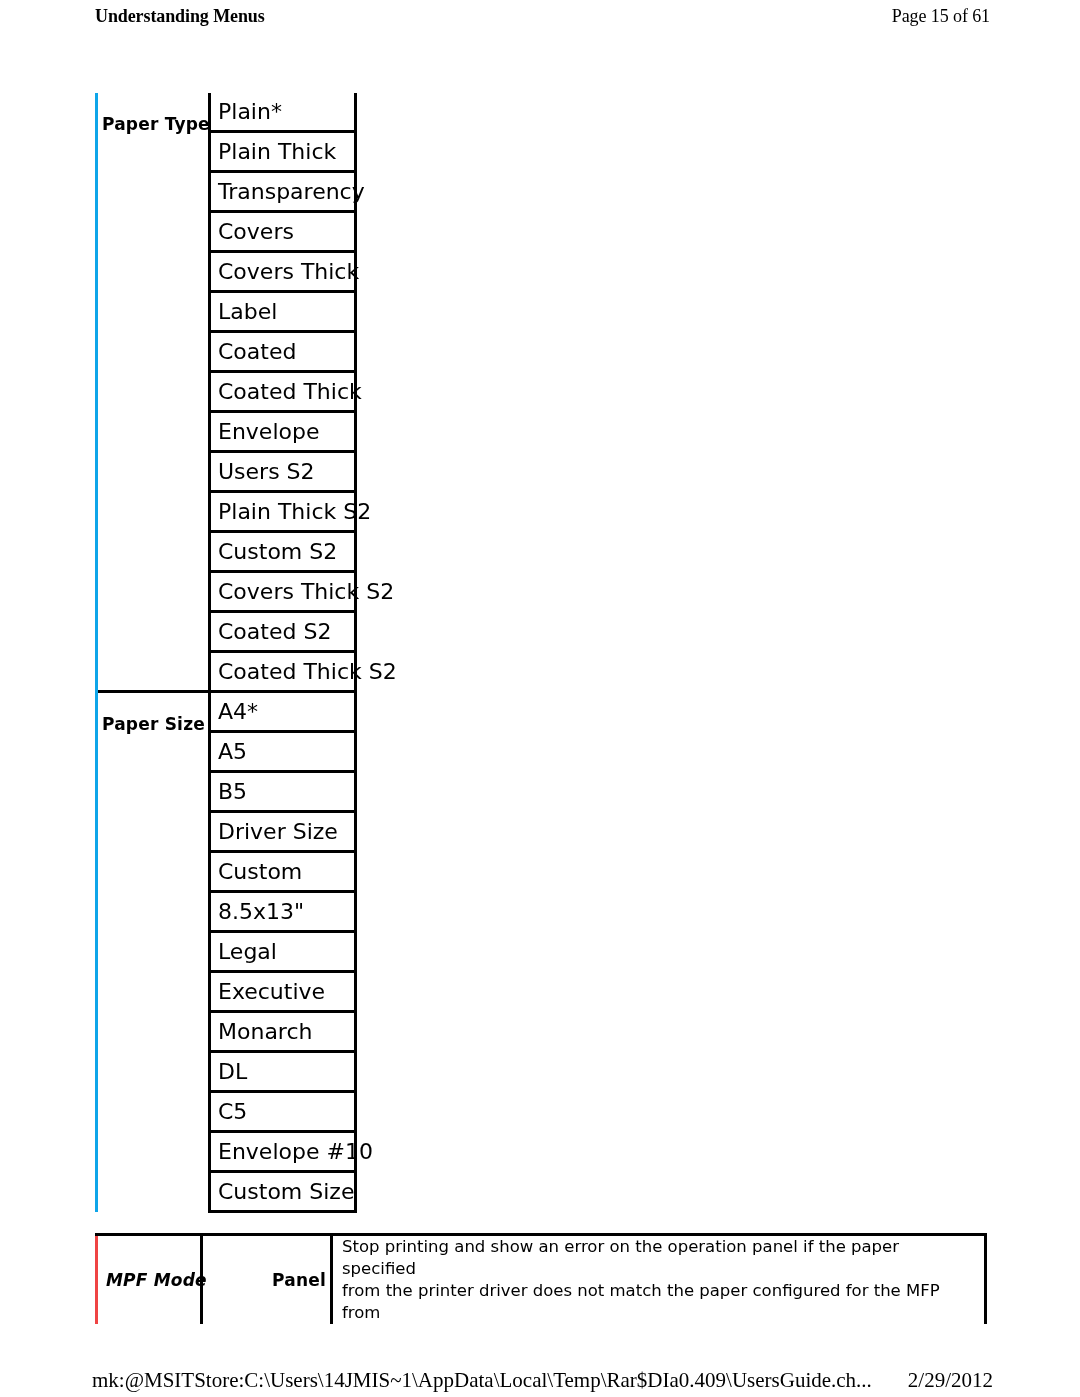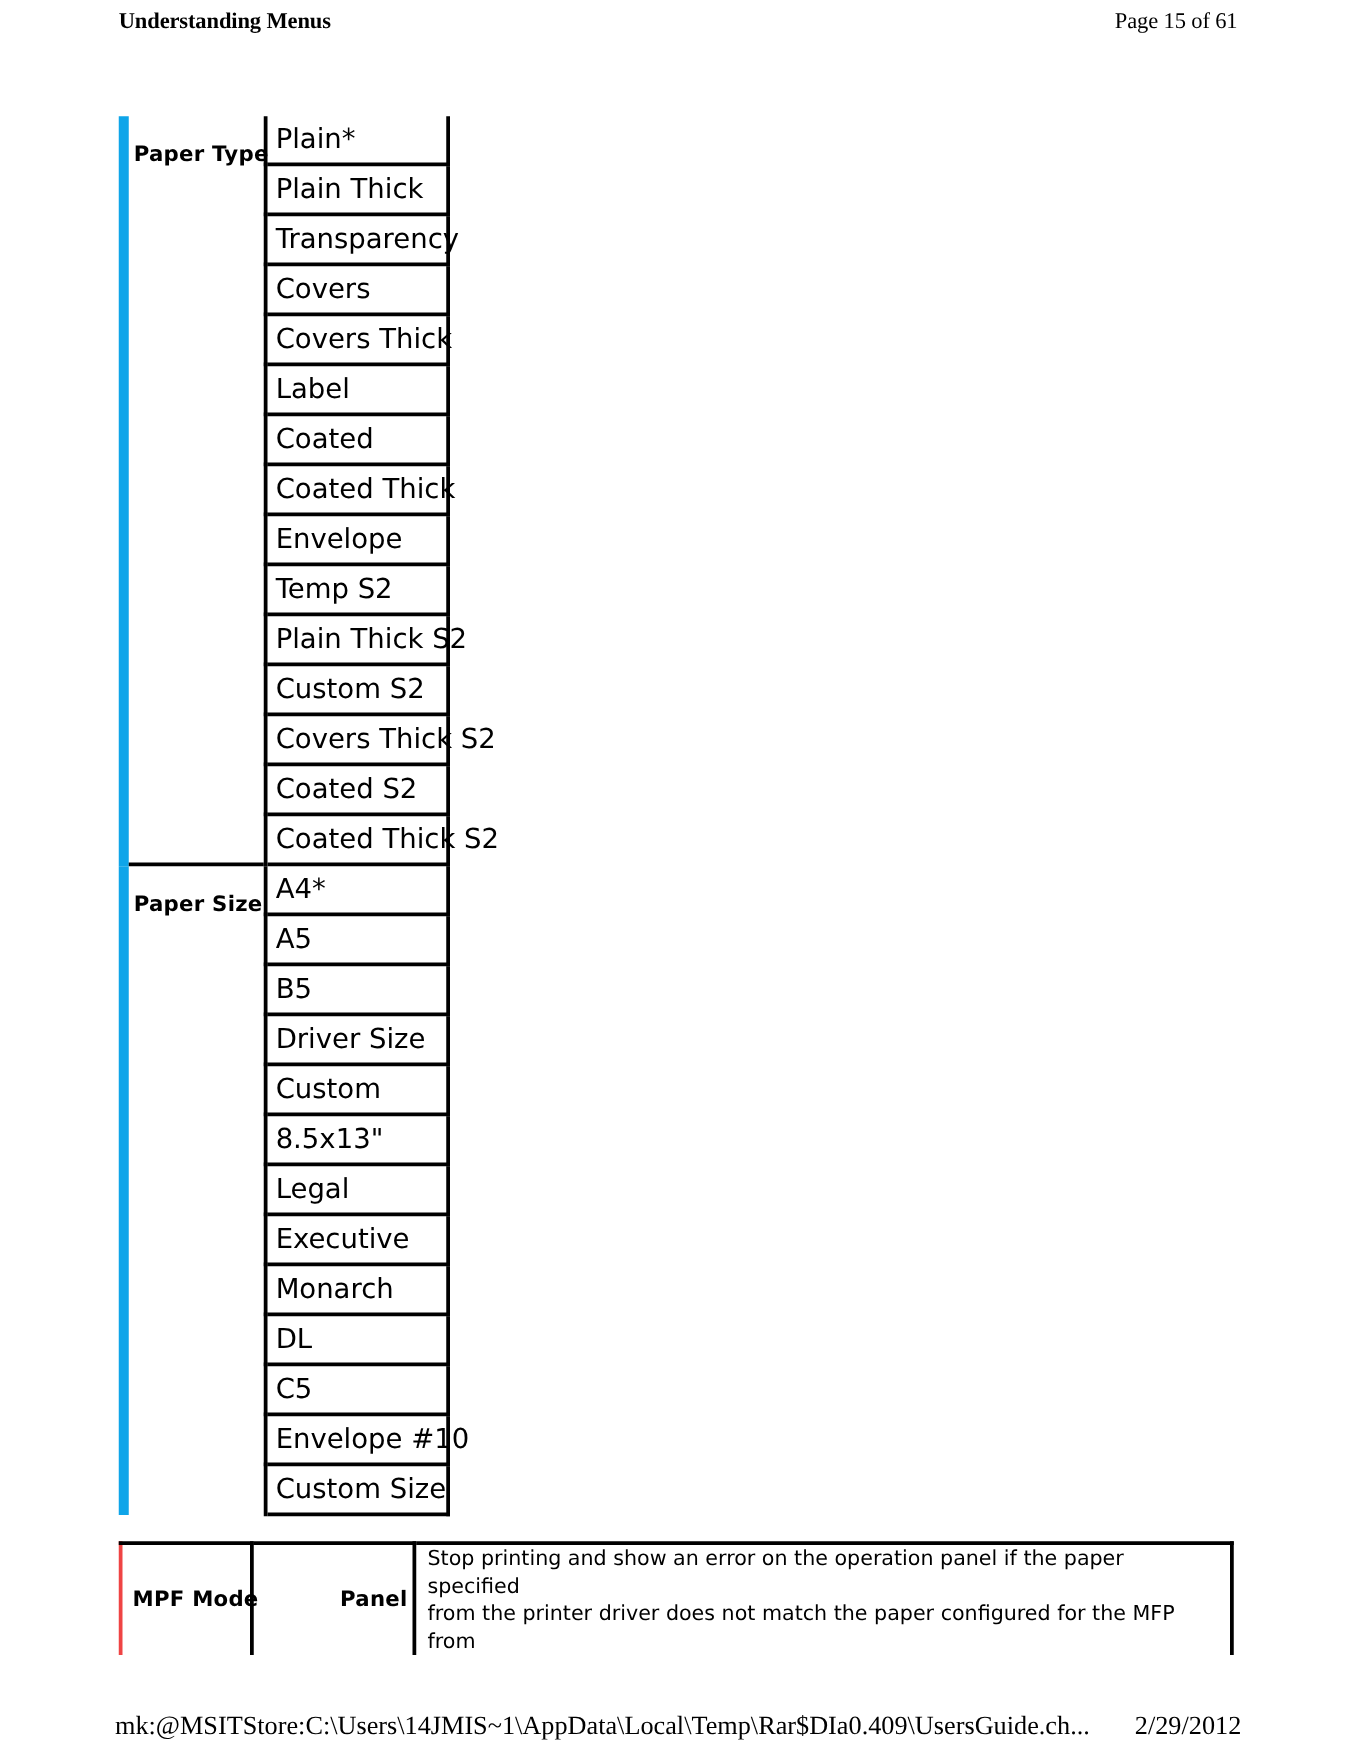--- a/index.html
+++ b/index.html
@@ -50,21 +50,21 @@
   .menu-table td {
     padding: 0;
     margin: 0;
     vertical-align: middle;
     font-size: 22px;
     line-height: 18px;
   }
 
   
   .menu-table td.group-label {
-    border-left: 8px solid #0ea5e9;
+    border-left: 3px solid #0ea5e9;
     border-right: 3px solid #000;
     font-weight: 700;
     font-size: 17px;
     text-align: center;
     letter-spacing: 0.2px;
     padding: 0 4px;
     white-space: nowrap;
   }
   .menu-table tr.group-start td.group-label { border-top: 3px solid #000; }
   .menu-table tr.group-start.first-group td.group-label { border-top: none; }
@@ -106,21 +106,21 @@
     line-height: 22px;
   }
   .mpf-table td.m-name,
   .mpf-table td.m-opt {
     font-weight: 700;
     font-size: 17px;
     padding: 0 4px 0 8px;
     letter-spacing: 0.2px;
     white-space: nowrap;
   }
-  .mpf-table td.m-name { text-align: right; }
+  .mpf-table td.m-name { text-align: right; font-style: italic; }
   .mpf-table td.m-opt  { text-align: right; }
   .mpf-table td.m-desc {
     padding: 0 8px 0 9px;
     text-align: left;
   }
   .mpf-table td.m-desc .desc-line { display: block; }
 
   
   .page-footer {
     position: absolute;
@@ -174,21 +174,21 @@
       <tr>
         <td class="opt">Coated</td>
       </tr>
       <tr>
         <td class="opt">Coated Thick</td>
       </tr>
       <tr>
         <td class="opt">Envelope</td>
       </tr>
       <tr>
-        <td class="opt">Temp S2</td>
+        <td class="opt">Users S2</td>
       </tr>
       <tr>
         <td class="opt">Plain Thick S2</td>
       </tr>
       <tr>
         <td class="opt">Custom S2</td>
       </tr>
       <tr>
         <td class="opt">Covers Thick S2</td>
       </tr>

